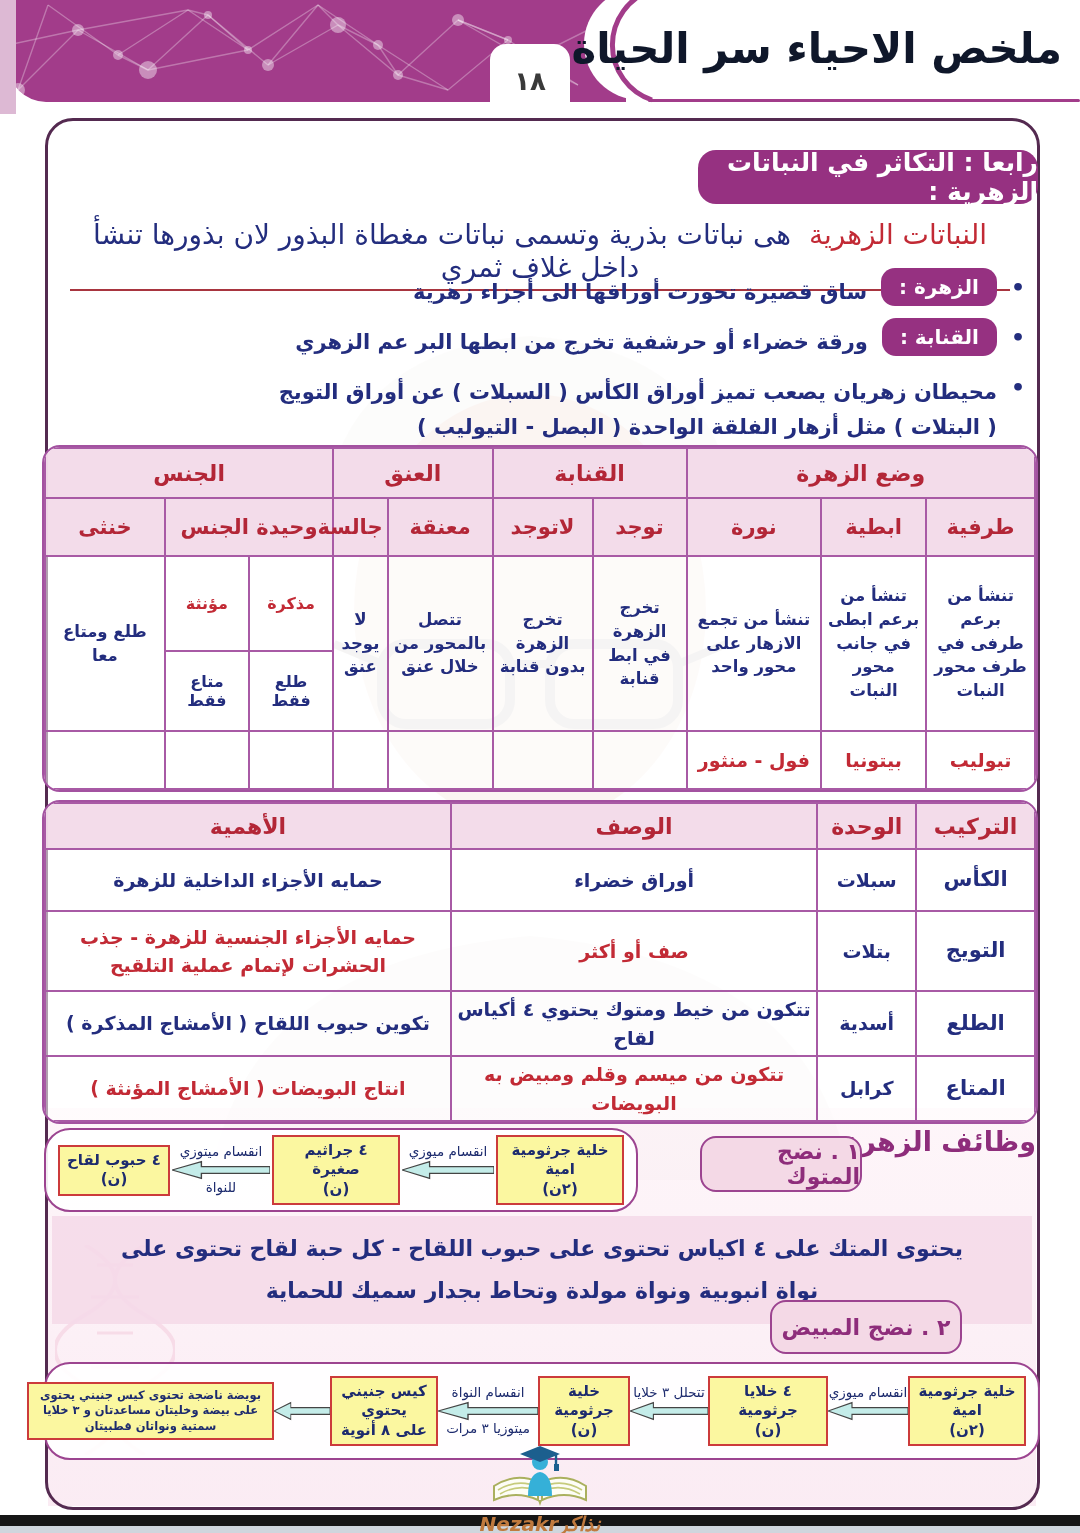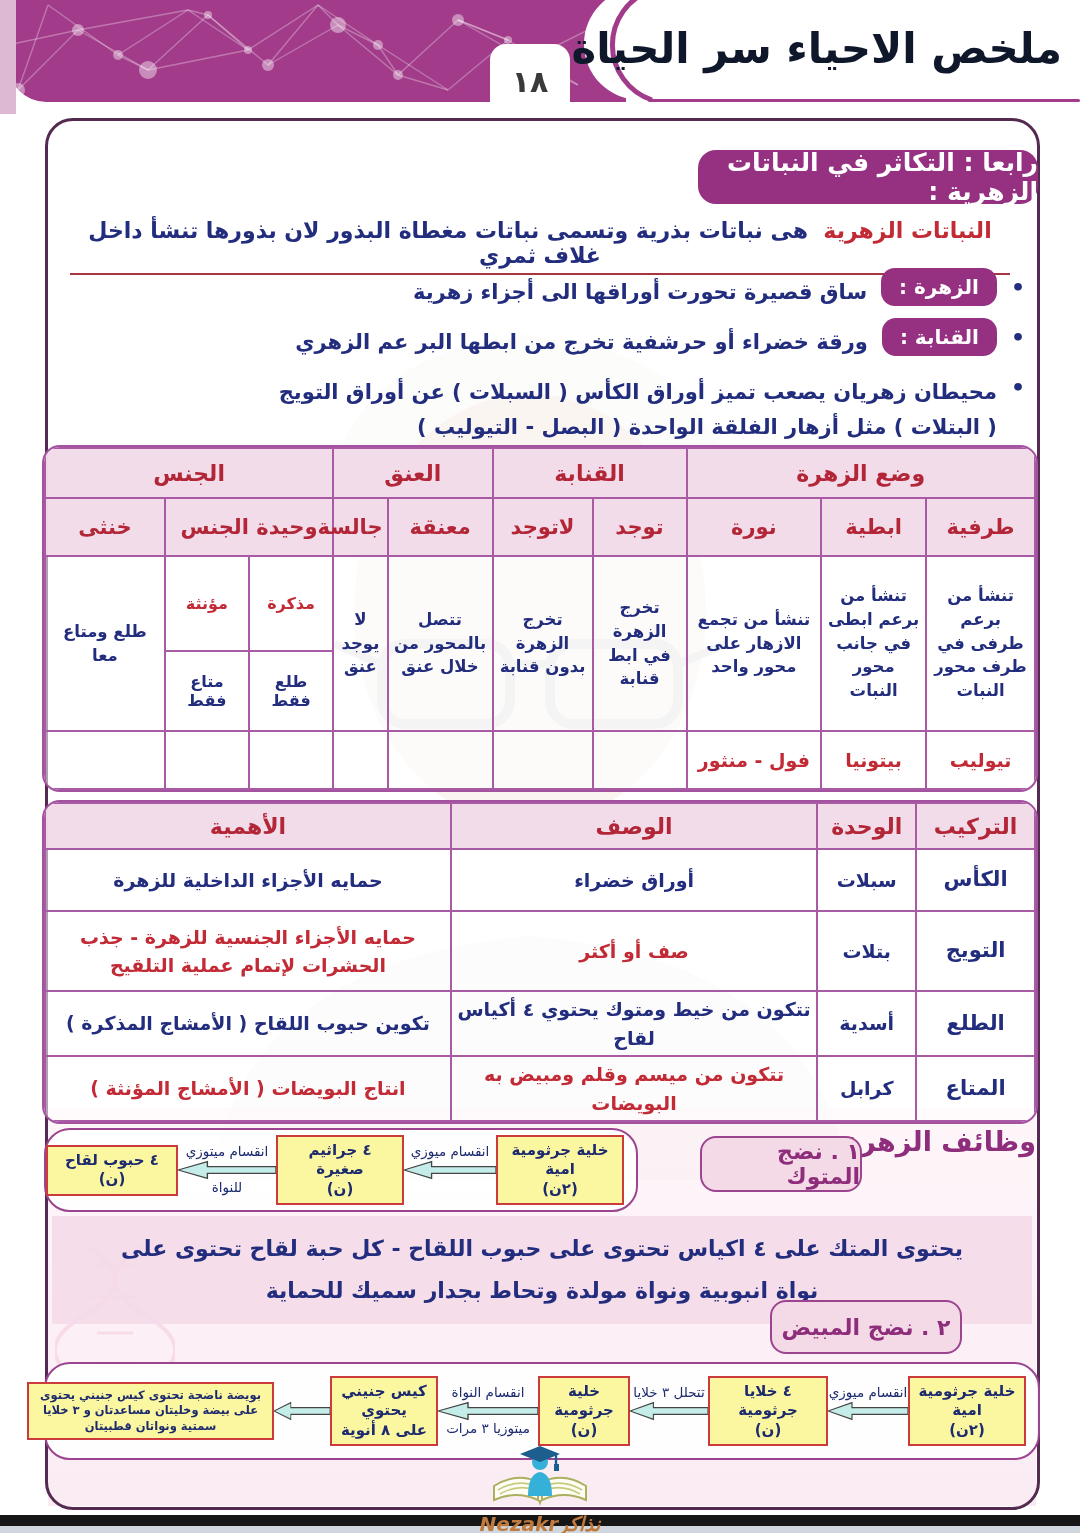--- a/index.html
+++ b/index.html
@@ -5,37 +5,37 @@
   * { box-sizing: border-box; margin: 0; padding: 0; }
   body { background:#fff; font-family:"DejaVu Sans", sans-serif; }
   .page { position:relative; width:1080px; height:1533px; background:#fff; overflow:hidden; direction:rtl; }
 
   
   .edge-strip { position:absolute; left:0; top:0; width:16px; height:114px; background:#ddb9d4; z-index:3; }
   .band { position:absolute; left:8px; top:0; width:618px; height:102px; background:#a23c8a; border-radius:0 0 0 38px; overflow:hidden; z-index:2; }
   .band svg { display:block; }
   .crescent { position:absolute; left:556px; top:-12px; z-index:3; }
   .page-tab { position:absolute; left:490px; top:44px; width:80px; height:74px; background:#fff; border-radius:16px; z-index:4;
-              display:flex; align-items:center; justify-content:center; font-size:30px; font-weight:bold; color:#3a3a3a; }
+              display:flex; align-items:center; justify-content:center; font-size:26px; font-weight:bold; color:#3a3a3a; }
   .main-title { position:absolute; right:18px; top:24px; z-index:4; font-size:42px; font-weight:bold; color:#0f172a; letter-spacing:-1px; }
   .title-rule { position:absolute; left:648px; right:0; top:99px; height:3px; background:#a23c8a; z-index:2; border-radius:2px; }
 
   
   .frame { position:absolute; left:45px; top:118px; width:995px; height:1392px; border:3px solid #542a50; border-radius:28px; z-index:1; background:transparent; }
   .face-wm { position:absolute; left:210px; top:300px; z-index:0; opacity:.13; }
   .wash { position:absolute; left:48px; top:1108px; width:988px; height:398px; background:linear-gradient(#fdeef5,#f7dcea); opacity:.55; z-index:0; }
   .dna { position:absolute; left:55px; top:1245px; z-index:0; opacity:.45; }
 
   
   .section-badge { position:absolute; right:42px; top:150px; width:340px; height:54px; background:#963181; color:#fff;
                    border-radius:18px; display:flex; align-items:center; justify-content:center;
                    font-size:25px; font-weight:bold; z-index:2; }
   .intro { position:absolute; right:70px; left:70px; top:218px; text-align:center; z-index:2; }
   .intro-line { display:inline-block; border-bottom:2px solid #a8353f; padding-bottom:5px;
-                font-size:22px; font-weight:bold; color:#232d7e; }
+                font-size:28px; font-weight:normal; color:#232d7e; }
   .intro-term { color:#c22a35; }
 
   .def-row { position:absolute; right:55px; left:80px; display:flex; gap:14px; align-items:flex-start; z-index:2; }
   .def-bullet { color:#232d7e; font-size:22px; font-weight:bold; padding-top:7px; }
   .def-badge { background:#963181; color:#fff; border-radius:14px; padding:7px 18px; font-size:20px; font-weight:bold;
                text-align:center; white-space:nowrap; }
   .def-text { font-size:21px; font-weight:bold; color:#232d7e; padding-top:7px; line-height:1.65; }
 
   
   .tblwrap { position:absolute; left:42px; width:996px; border:2.5px solid #a352a0; border-radius:18px; overflow:hidden;
@@ -286,21 +286,21 @@
       <span>٤ جراثيم صغيرة</span>
       <span>(ن)</span>
     </div>
     <div class="farrow" style="width:98px">
       <span class="lbl">انقسام ميتوزي</span>
       <svg viewBox="0 0 100 24" preserveAspectRatio="none">
         <polygon points="100,8 30,8 30,2 0,12 30,22 30,16 100,16" fill="#c4ece9" stroke="#444" stroke-width="1.4"></polygon>
       </svg>
       <span class="lbl">للنواة</span>
     </div>
-    <div class="fbox" style="width:132px">
+    <div class="fbox" style="width:112px">
       <span>٤ حبوب لقاح</span>
       <span>(ن)</span>
     </div>
   </div>
 
   <div class="note">يحتوى المتك على ٤ اكياس تحتوى على حبوب اللقاح - كل حبة لقاح تحتوى على نواة انبوبية ونواة مولدة وتحاط بجدار سميك للحماية</div>
 
   <div class="step-badge step2">٢ . نضج المبيض</div>
 
   <div class="flow flow2">

